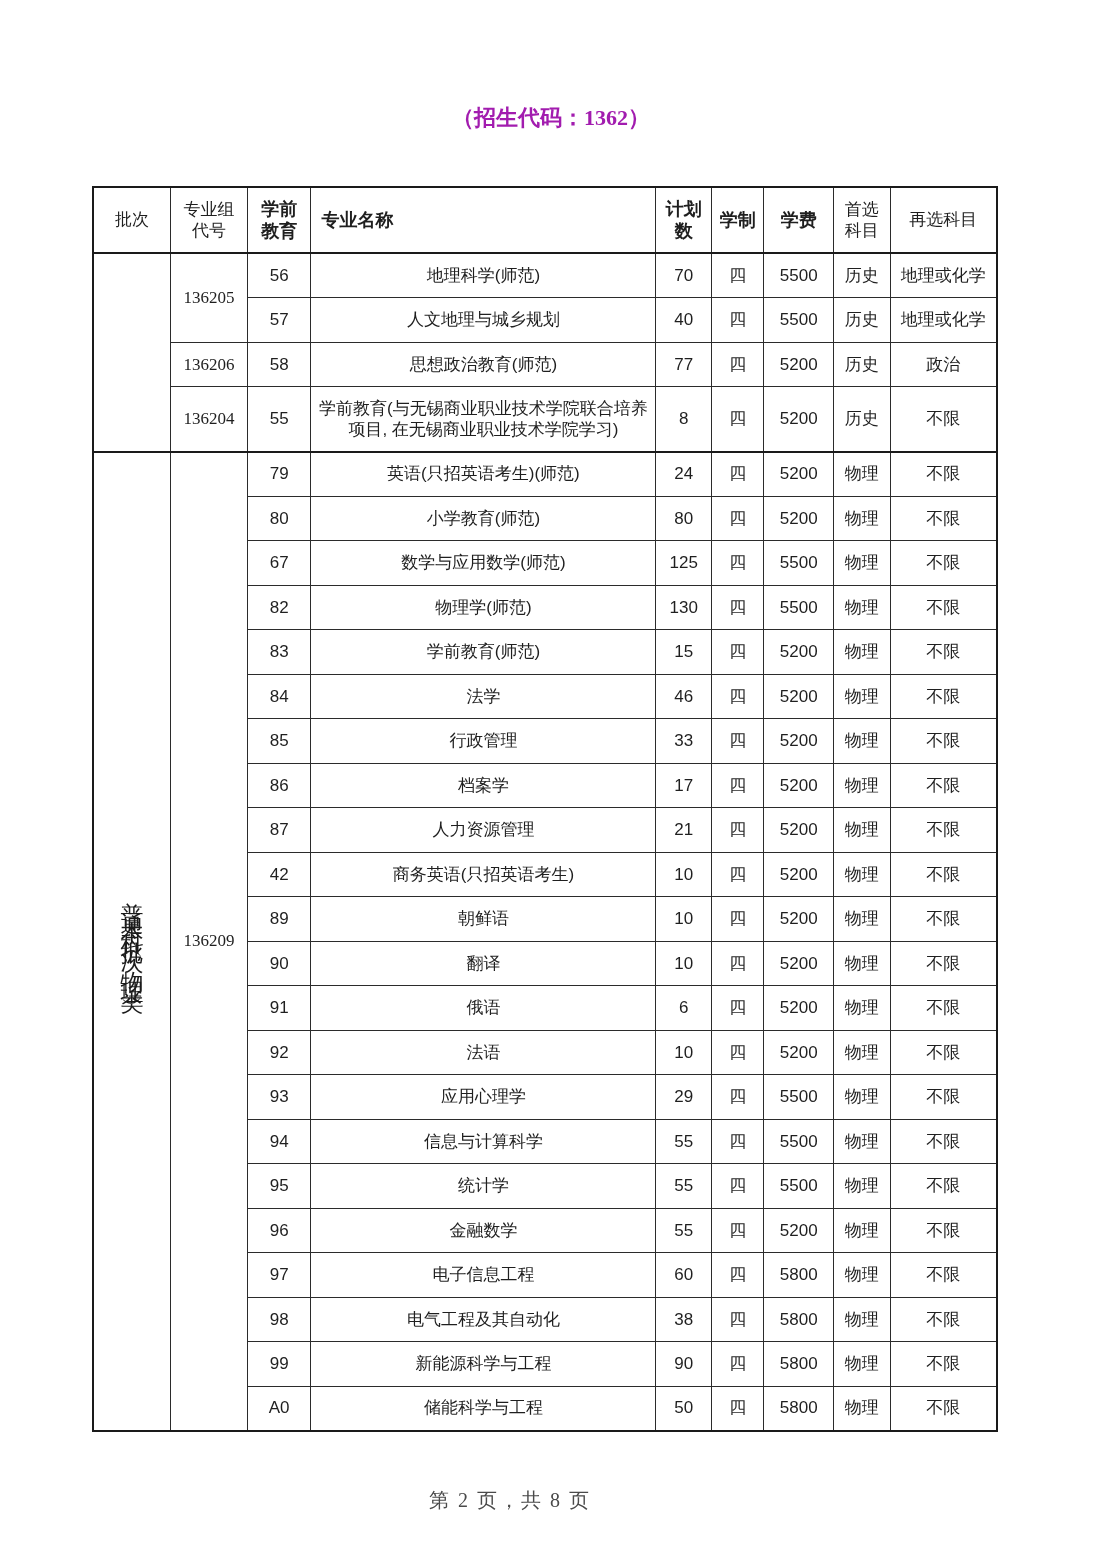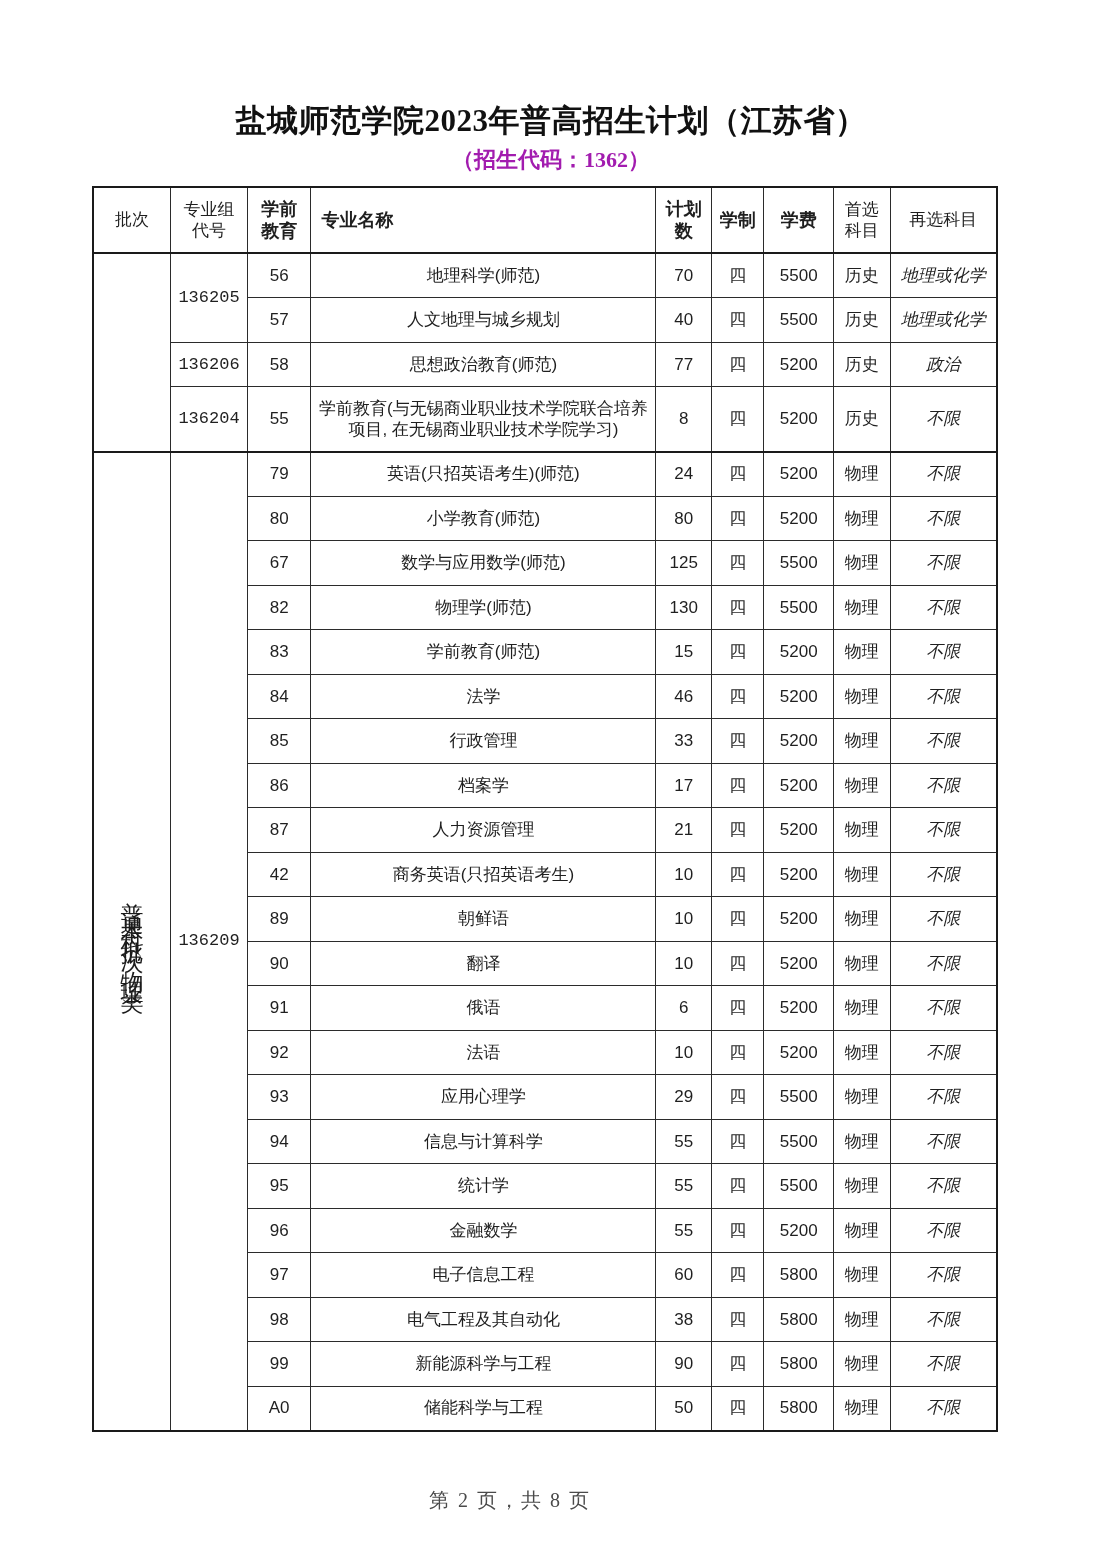--- a/index.html
+++ b/index.html
@@ -102,21 +102,21 @@
     font-size: 23px;
     letter-spacing: 10px;
     line-height: 1;
     margin: 0 auto;
     display: inline-block;
     color: #1b1b1b;
   }
   td.grp {
     width: 76px;
     font-size: 16px;
-    font-family: Liberation Mono, monospace;
+    font-family: Liberation Serif, serif;
     border-right: 2px solid #1a1a1a;
   }
   td.code {
     width: 63px;
     font-size: 18px;
     border-right: 2px solid #1a1a1a;
   }
   td.mname {
     width: 342px;
     text-align: left;
@@ -146,21 +146,20 @@
     text-align: left;
     padding-left: 7px;
     border-right: 2px solid #1a1a1a;
   }
   td.second-sub {
     width: 106px;
     font-size: 16px;
     color: #6d6d6d;
     text-align: left;
     padding-left: 7px;
-    font-style: italic;
   }
   th.c-batch { width: 77px; border-right: 2px solid #1a1a1a;}
   th.c-grp   { width: 76px; border-right: 2px solid #1a1a1a;}
   th.c-code  { width: 63px; border-right: 2px solid #1a1a1a;}
   th.c-name  { width: 342px; border-right: 2px solid #1a1a1a;}
   th.c-plan  { width: 55px; border-right: 2px solid #1a1a1a;}
   th.c-years { width: 52px; border-right: 2px solid #1a1a1a;}
   th.c-fee   { width: 69px; border-right: 2px solid #1a1a1a;}
   th.c-first { width: 56px; border-right: 2px solid #1a1a1a;}
   th.c-second{ width: 106px; }
@@ -184,21 +183,20 @@
     color: #4a4a4a;
     letter-spacing: 2px;
   }
 </style>
 </head>
 <body>
 
 <div class="page">
 
   <div class="title-block">
-    <div class="doc-title">盐城师范学院2023年普高招生计划（江苏省）</div>
     <div class="doc-subtitle">（招生代码：1362）</div>
   </div>
 
   <div class="table-wrap">
     <table class="plan">
       <thead>
         <tr>
           <th class="c-batch">批次</th>
           <th class="c-grp">专业组代号</th>
           <th class="c-code bold-h">学前教育</th>

